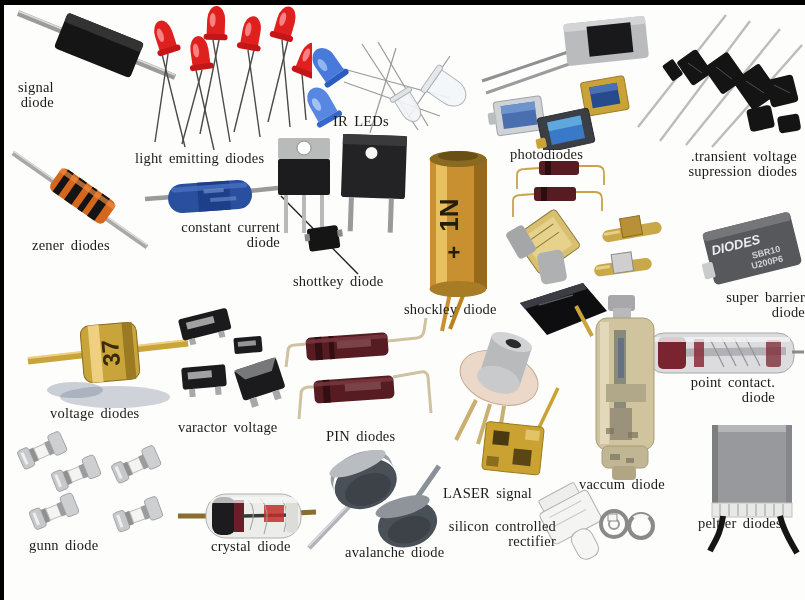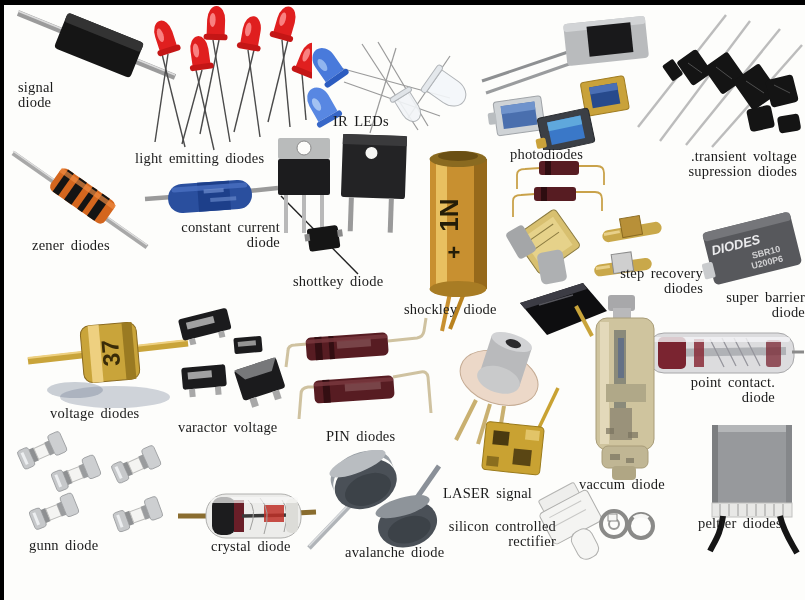--- a/index.html
+++ b/index.html
@@ -4,21 +4,21 @@
 <style>
   html,body{margin:0;padding:0;background:#fff;}
   #canvas{
     position:relative;width:805px;height:600px;background:#fdfdfb;
     overflow:hidden;font-family:"Liberation Serif",serif;
   }
   .border-top{position:absolute;left:0;top:0;width:805px;height:5px;background:#000;}
   .border-left{position:absolute;left:0;top:0;width:4px;height:600px;background:#000;}
   .lbl{
     position:absolute;color:#1b1b1b;font-size:14.5px;line-height:1.05;
-    white-space:pre-line;letter-spacing:.2px;word-spacing:2.5px;
+    white-space:pre-line;letter-spacing:.2px;word-spacing:2.5px;text-align:right;
   }
   .lbl.c{text-align:right;}
   .photo{position:absolute;}
   #title{
     position:absolute;left:300px;top:608px;width:240px;text-align:right;
     font-family:"Liberation Sans",sans-serif;font-weight:bold;
     font-size:14.5px;color:#737373;letter-spacing:0;
   }
 </style>
 </head>
@@ -247,22 +247,20 @@
       <rect x="97" y="71" width="60" height="12" rx="6" fill="#c9a84a"></rect>
       <rect x="117" y="62" width="20" height="19" fill="#b89038" stroke="#8a6a20"></rect>
       <rect x="99" y="73" width="16" height="3" fill="#e8d08a"></rect>
     </g>
     <g transform="rotate(-8 119 112)">
       <rect x="89" y="106" width="58" height="12" rx="6" fill="#c9a84a"></rect>
       <rect x="108" y="98" width="20" height="19" fill="#cfcfcf" stroke="#8a8a8a"></rect>
       <rect x="91" y="108" width="14" height="3" fill="#e8d08a"></rect>
     </g>
   </svg>
-  <div class="lbl c" style="left:588px;top:266px;width:115px">step recovery
-diodes</div>
 
   <svg class="photo" style="left:695px;top:200px" width="110" height="95">
     <g transform="rotate(-14 55 48)">
       <rect x="12" y="22" width="90" height="54" rx="5" fill="#57585c"></rect>
       <rect x="12" y="22" width="90" height="9" rx="4" fill="#75767a"></rect>
       <rect x="4" y="52" width="11" height="16" rx="2" fill="#c9cbcd"></rect>
       <text x="17" y="46" font-family="Liberation Sans,sans-serif" font-size="13" font-weight="bold" font-style="italic" fill="#ebebed">DIODES</text>
       <text x="55" y="59" font-family="Liberation Sans,sans-serif" font-size="9" font-weight="bold" fill="#d2d2d4">SBR10</text>
       <text x="52" y="69" font-family="Liberation Sans,sans-serif" font-size="9" font-weight="bold" fill="#d2d2d4">U200P6</text>
     </g>

